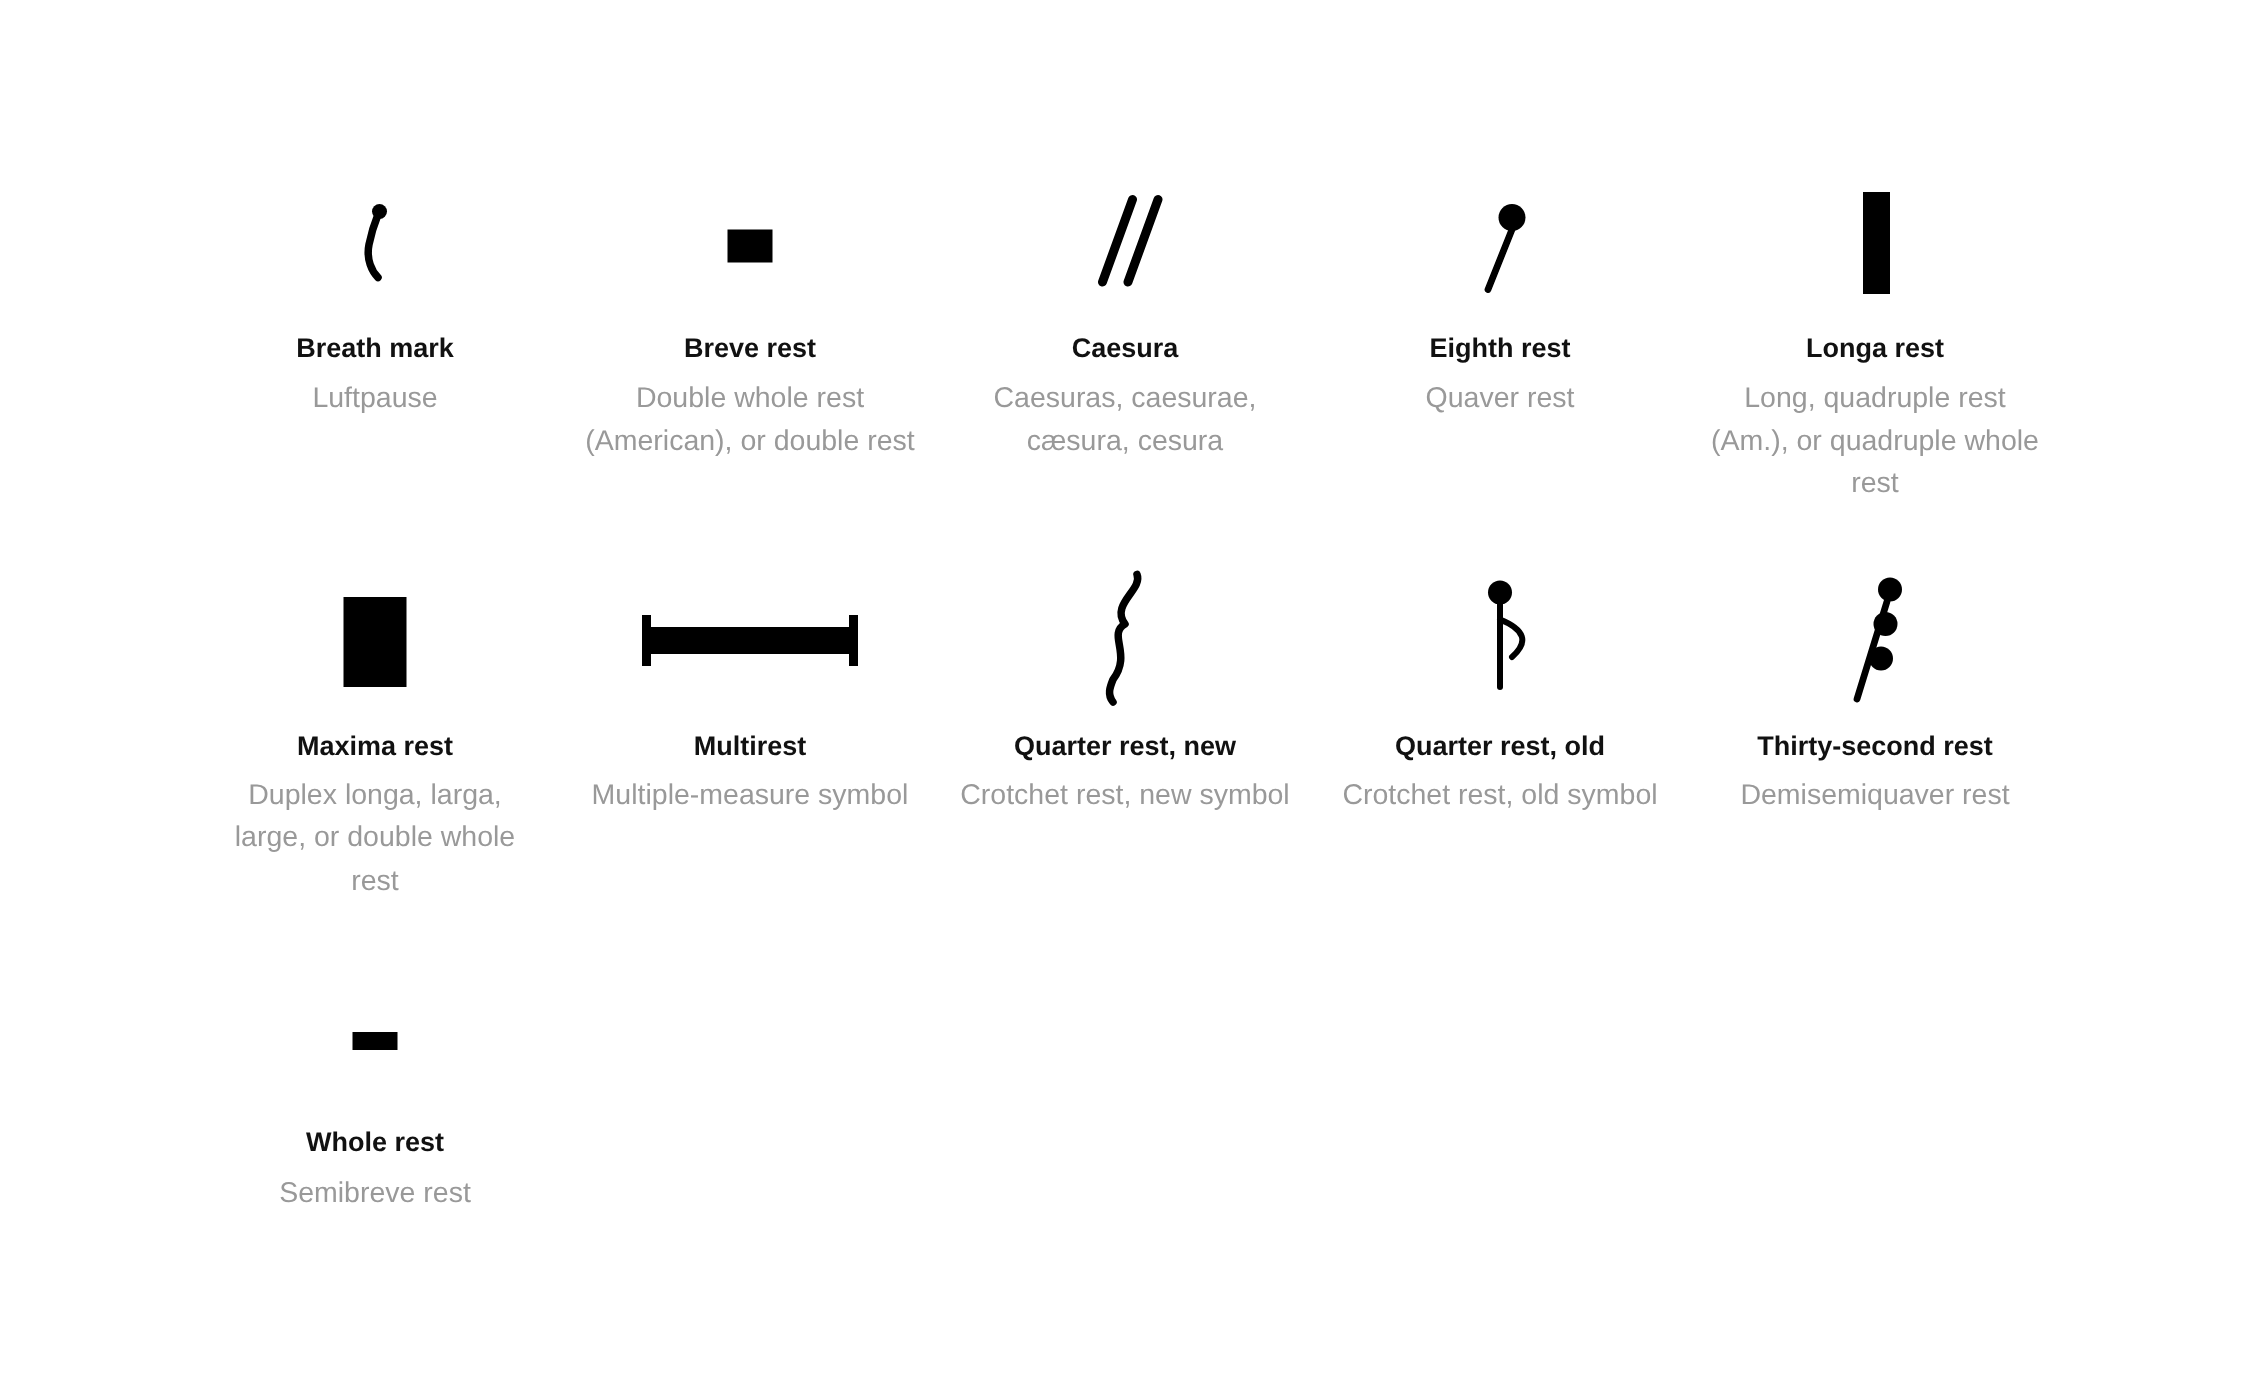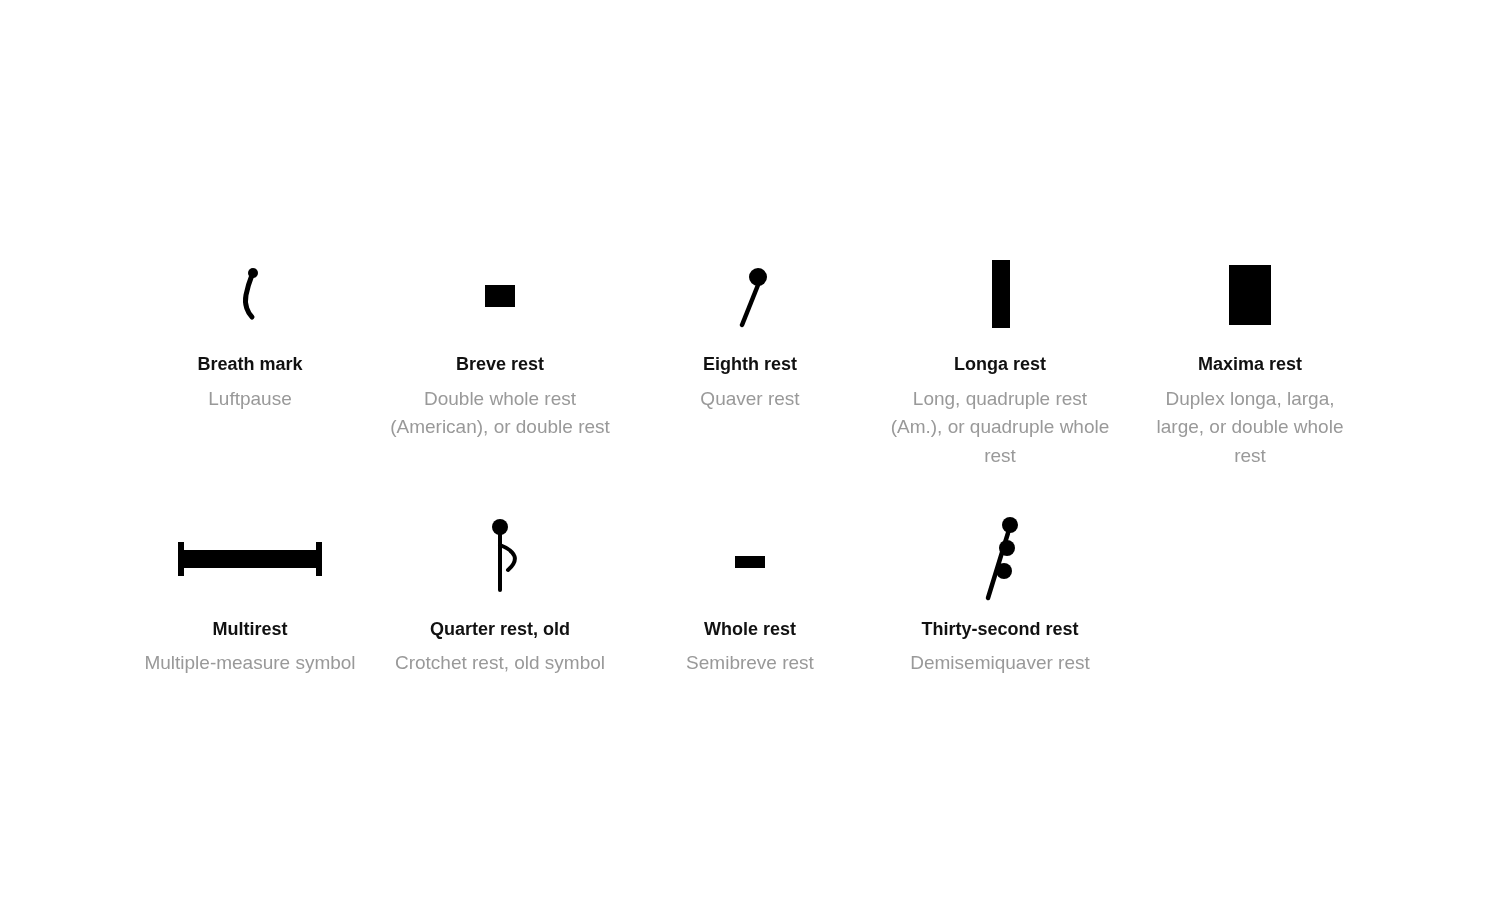--- a/index.html
+++ b/index.html
@@ -66,20 +66,30 @@
   <div class="cell">
     <div class="symbol-area">
       <svg width="60" height="60" viewBox="0 0 60 60">
         <rect x="15" y="20" width="30" height="22" fill="#000"></rect>
       </svg>
     </div>
     <div class="name">Breve rest</div>
     <div class="alt">Double whole rest (American), or double rest</div>
   </div>
 
+  <div class="cell">
+    <div class="symbol-area">
+      <svg width="80" height="80" viewBox="0 0 80 80">
+        <line x1="25" y1="65" x2="45" y2="10" stroke="#000" stroke-width="6" stroke-linecap="round"></line>
+        <line x1="42" y1="65" x2="62" y2="10" stroke="#000" stroke-width="6" stroke-linecap="round"></line>
+      </svg>
+    </div>
+    <div class="name">Caesura</div>
+    <div class="alt">Caesuras, caesurae, cæsura, cesura</div>
+  </div>
 
   <div class="cell">
     <div class="symbol-area">
       <svg width="60" height="80" viewBox="0 0 60 80">
 
         <circle cx="38" cy="22" r="9" fill="#000"></circle>
         <line x1="38" y1="30" x2="22" y2="70" stroke="#000" stroke-width="4.5" stroke-linecap="round"></line>
       </svg>
     </div>
     <div class="name">Eighth rest</div>
@@ -114,52 +124,63 @@
         <rect x="10" y="20" width="140" height="18" fill="#000"></rect>
 
         <rect x="8" y="12" width="6" height="34" fill="#000"></rect>
         <rect x="146" y="12" width="6" height="34" fill="#000"></rect>
       </svg>
     </div>
     <div class="name">Multirest</div>
     <div class="alt">Multiple-measure symbol</div>
   </div>
 
+  <div class="cell">
+    <div class="symbol-area">
+      <svg width="60" height="100" viewBox="0 0 60 100">
+
+        <path d="M38 5 C42 15, 20 25, 30 38 C18 45, 35 58, 22 75 C20 80, 18 85, 22 90" stroke="#000" stroke-width="5" fill="none" stroke-linecap="round" stroke-linejoin="round"></path>
+        <circle cx="36" cy="8" r="0" fill="none"></circle>
+      </svg>
+    </div>
+    <div class="name">Quarter rest, new</div>
+    <div class="alt">Crotchet rest, new symbol</div>
+  </div>
 
   <div class="cell">
     <div class="symbol-area">
       <svg width="60" height="90" viewBox="0 0 60 90">
 
         <line x1="30" y1="15" x2="30" y2="75" stroke="#000" stroke-width="4" stroke-linecap="round"></line>
         <circle cx="30" cy="12" r="8" fill="#000"></circle>
         <path d="M30 30 Q55 40, 38 55" stroke="#000" stroke-width="4" fill="none" stroke-linecap="round"></path>
       </svg>
     </div>
     <div class="name">Quarter rest, old</div>
     <div class="alt">Crotchet rest, old symbol</div>
   </div>
 
 
   <div class="cell">
     <div class="symbol-area">
-      <svg width="60" height="40" viewBox="0 0 60 40">
-        <rect x="15" y="16" width="30" height="12" fill="#000"></rect>
-      </svg>
-    </div>
-    <div class="name">Whole rest</div>
-    <div class="alt">Semibreve rest</div>
-  </div>
-
-  <div class="cell">
-    <div class="symbol-area">
       <svg width="60" height="100" viewBox="0 0 60 100">
 
         <circle cx="40" cy="15" r="8" fill="#000"></circle>
         <circle cx="37" cy="38" r="8" fill="#000"></circle>
         <circle cx="34" cy="61" r="8" fill="#000"></circle>
         <line x1="38" y1="23" x2="18" y2="88" stroke="#000" stroke-width="4.5" stroke-linecap="round"></line>
       </svg>
     </div>
     <div class="name">Thirty-second rest</div>
     <div class="alt">Demisemiquaver rest</div>
   </div>
 
+  <div class="cell">
+    <div class="symbol-area">
+      <svg width="60" height="40" viewBox="0 0 60 40">
+        <rect x="15" y="16" width="30" height="12" fill="#000"></rect>
+      </svg>
+    </div>
+    <div class="name">Whole rest</div>
+    <div class="alt">Semibreve rest</div>
+  </div>
+
 </div>
 
 </body></html>

